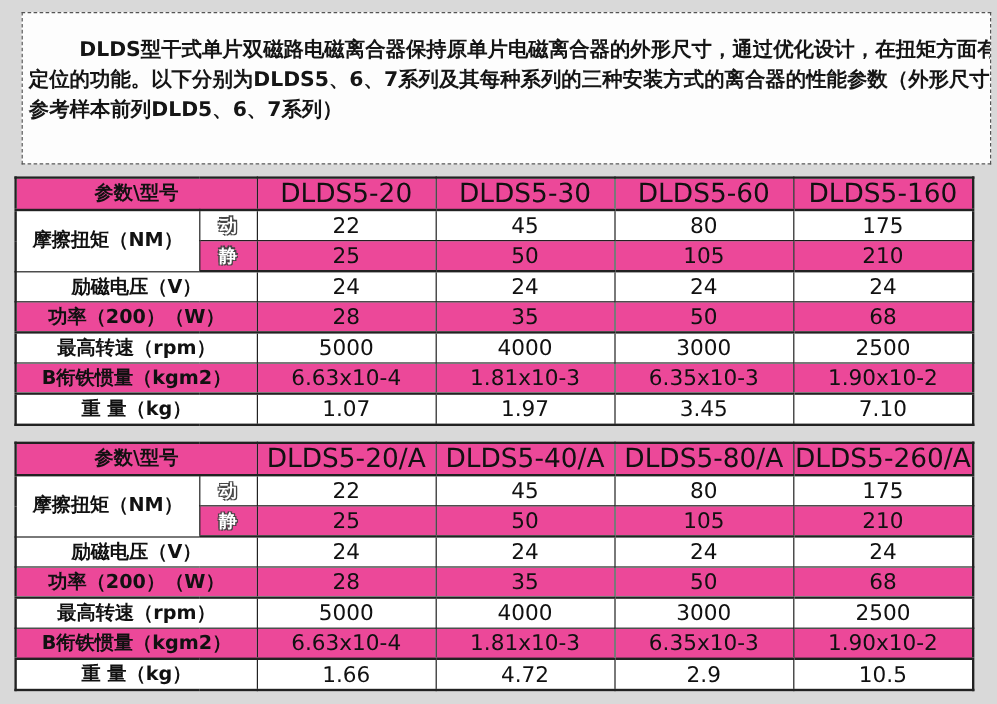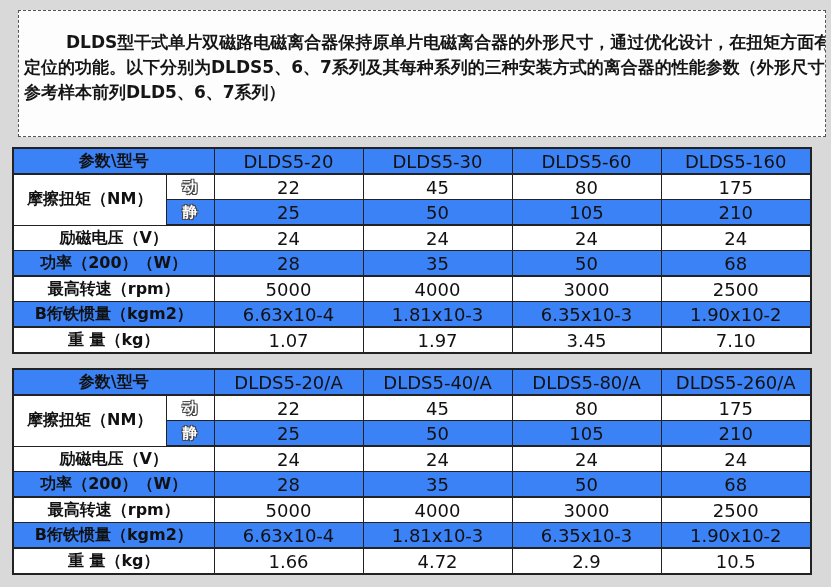--- a/index.html
+++ b/index.html
@@ -48,30 +48,30 @@
     border:1px solid #222;
     text-align:center;
     vertical-align:middle;
     height:24px;
     padding:0;
     font-size:18px;
     color:#111;
     overflow:hidden;
     white-space:nowrap;
   }
-  .spec-table tr.blue td { background:#3b82f6; border-bottom-width:2px; }
+  .spec-table tr.blue td { background:#ec4899; border-bottom-width:2px; }
   .spec-table tr.header-row td { border-bottom-width:2px; }
   .spec-table td.whitebg { background:#ffffff; }
 
   .spec-table td.label,
   .spec-table td.corner {
     font-weight:600;
     font-size:16px;
   }
-  .spec-table td.model { font-size:18px;margin-left:36px; }
+  .spec-table td.model { font-size:22px;margin-left:36px; }
 
   .spec-table td.sublabel {
     font-size:15px;
     font-weight:600;
     color:#fff;
     text-shadow:-1px -1px 0 #444, 1px -1px 0 #444, -1px 1px 0 #444, 1px 1px 0 #444;
   }
 </style>
 </head>
 <body>

